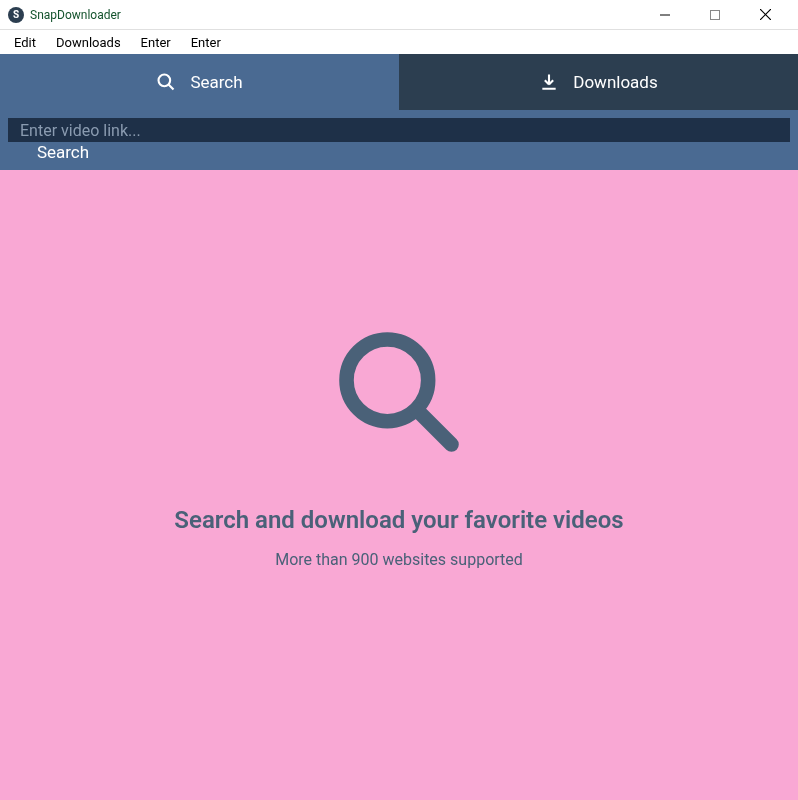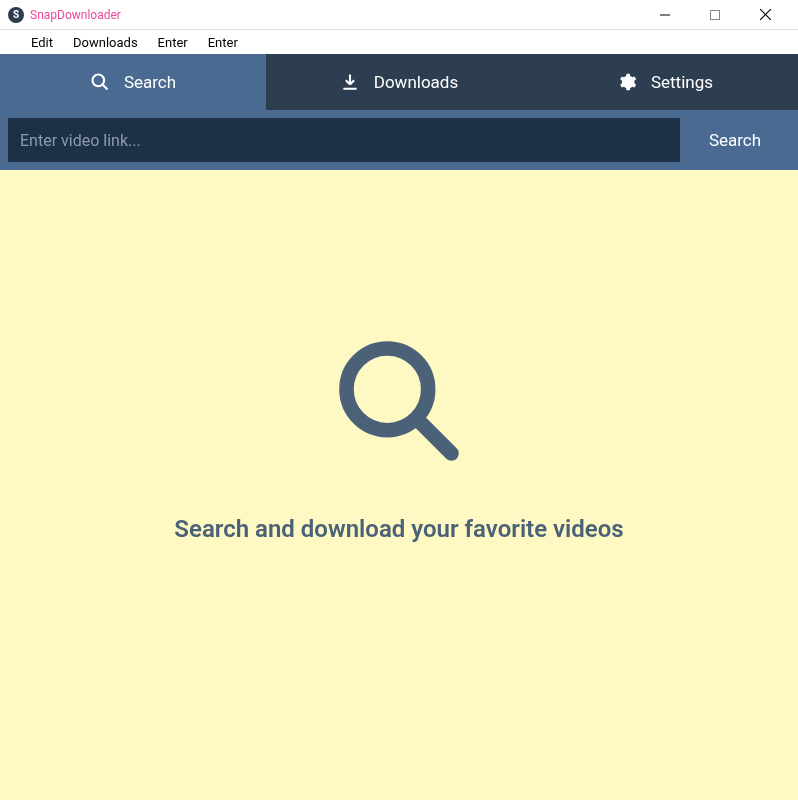--- a/index.html
+++ b/index.html
@@ -30,41 +30,41 @@
       border-radius: 50%;
       display: flex;
       align-items: center;
       justify-content: center;
       color: #fff;
       font-size: 10px;
       font-weight: bold;
     }
     .app-title {
       font-size: 12px;
-      color: #ec4899;
+      color: #14532d;
       flex: 1;
     }
     .window-controls {
       display: flex;
       gap: 20px;
       padding-right: 10px;
     }
     .window-control {
       width: 30px;
       height: 30px;
       display: flex;
       align-items: center;
       justify-content: center;
       cursor: pointer;
     }
     .menu-bar {
       height: 24px;
       display: flex;
       align-items: center;
-      padding: 0 21px;
+      padding: 0 4px;
       background: #fff;
     }
     .menu-item {
       padding: 2px 10px;
       font-size: 13px;
       color: #000;
       cursor: pointer;
     }
     .tabs {
       display: flex;
@@ -87,20 +87,21 @@
     .tab-icon {
       display: flex;
       align-items: center;
       justify-content: center;
     }
     .search-bar {
       display: flex;
       background: #4a6a92;
       padding: 8px;
       height: 60px;
+      flex-direction: column;
     }
     .search-input {
       flex: 1;
       background: #1e3048;
       border: none;
       color: #fff;
       font-size: 16px;
       padding: 0 12px;
       outline: none;
     }
@@ -109,21 +110,21 @@
     }
     .search-button {
       width: 110px;
       background: #4a6a92;
       border: none;
       color: #fff;
       font-size: 17px;
       cursor: pointer;
     }
     .main-content {
-      background: #fef9c3;
+      background: #f9a8d4;
       height: calc(800px - 30px - 24px - 56px - 60px);
       display: flex;
       flex-direction: column;
       align-items: center;
       justify-content: center;
       padding-bottom: 80px;
     }
     .big-search-icon {
       color: #4a6178;
       margin-bottom: 40px;
@@ -183,36 +184,29 @@
     <span>Search</span>
   </div>
   <div class="tab">
     <span class="tab-icon">
       <svg width="20" height="20" viewBox="0 0 24 24" fill="none" stroke="#fff" stroke-width="2.5">
           <path d="M12 3v12m0 0l-5-5m5 5l5-5M4 20h16"></path>
         </svg>
     </span>
     <span>Downloads</span>
   </div>
-  <div class="tab">
-    <span class="tab-icon">
-      <svg width="20" height="20" viewBox="0 0 24 24" fill="#fff">
-          <path d="M12 8a4 4 0 100 8 4 4 0 000-8zm8.94 4a7.93 7.93 0 00-.14-1.5l2.2-1.72-2-3.46-2.6 1a8 8 0 00-2.6-1.5L15.4 2h-4l-.4 2.82a8 8 0 00-2.6 1.5l-2.6-1-2 3.46 2.2 1.72a7.93 7.93 0 000 3l-2.2 1.72 2 3.46 2.6-1a8 8 0 002.6 1.5l.4 2.82h4l.4-2.82a8 8 0 002.6-1.5l2.6 1 2-3.46-2.2-1.72c.1-.49.14-.99.14-1.5z"></path>
-        </svg>
-    </span>
-    <span>Settings</span>
-  </div>
 </div>
 
 <div class="search-bar">
   <input class="search-input" type="text" placeholder="Enter video link..." style="">
   <button class="search-button">Search</button>
 </div>
 
 <div class="main-content">
   <div class="big-search-icon">
     <svg width="140" height="140" viewBox="0 0 24 24" fill="none" stroke="#4a6178" stroke-width="2.5" stroke-linecap="round">
         <circle cx="10" cy="10" r="7"></circle>
         <line x1="21" y1="21" x2="15" y2="15"></line>
       </svg>
   </div>
   <div class="headline">Search and download your favorite videos</div>
+  <div class="subtext">More than 900 websites supported</div>
 </div>
 
 </body></html>

